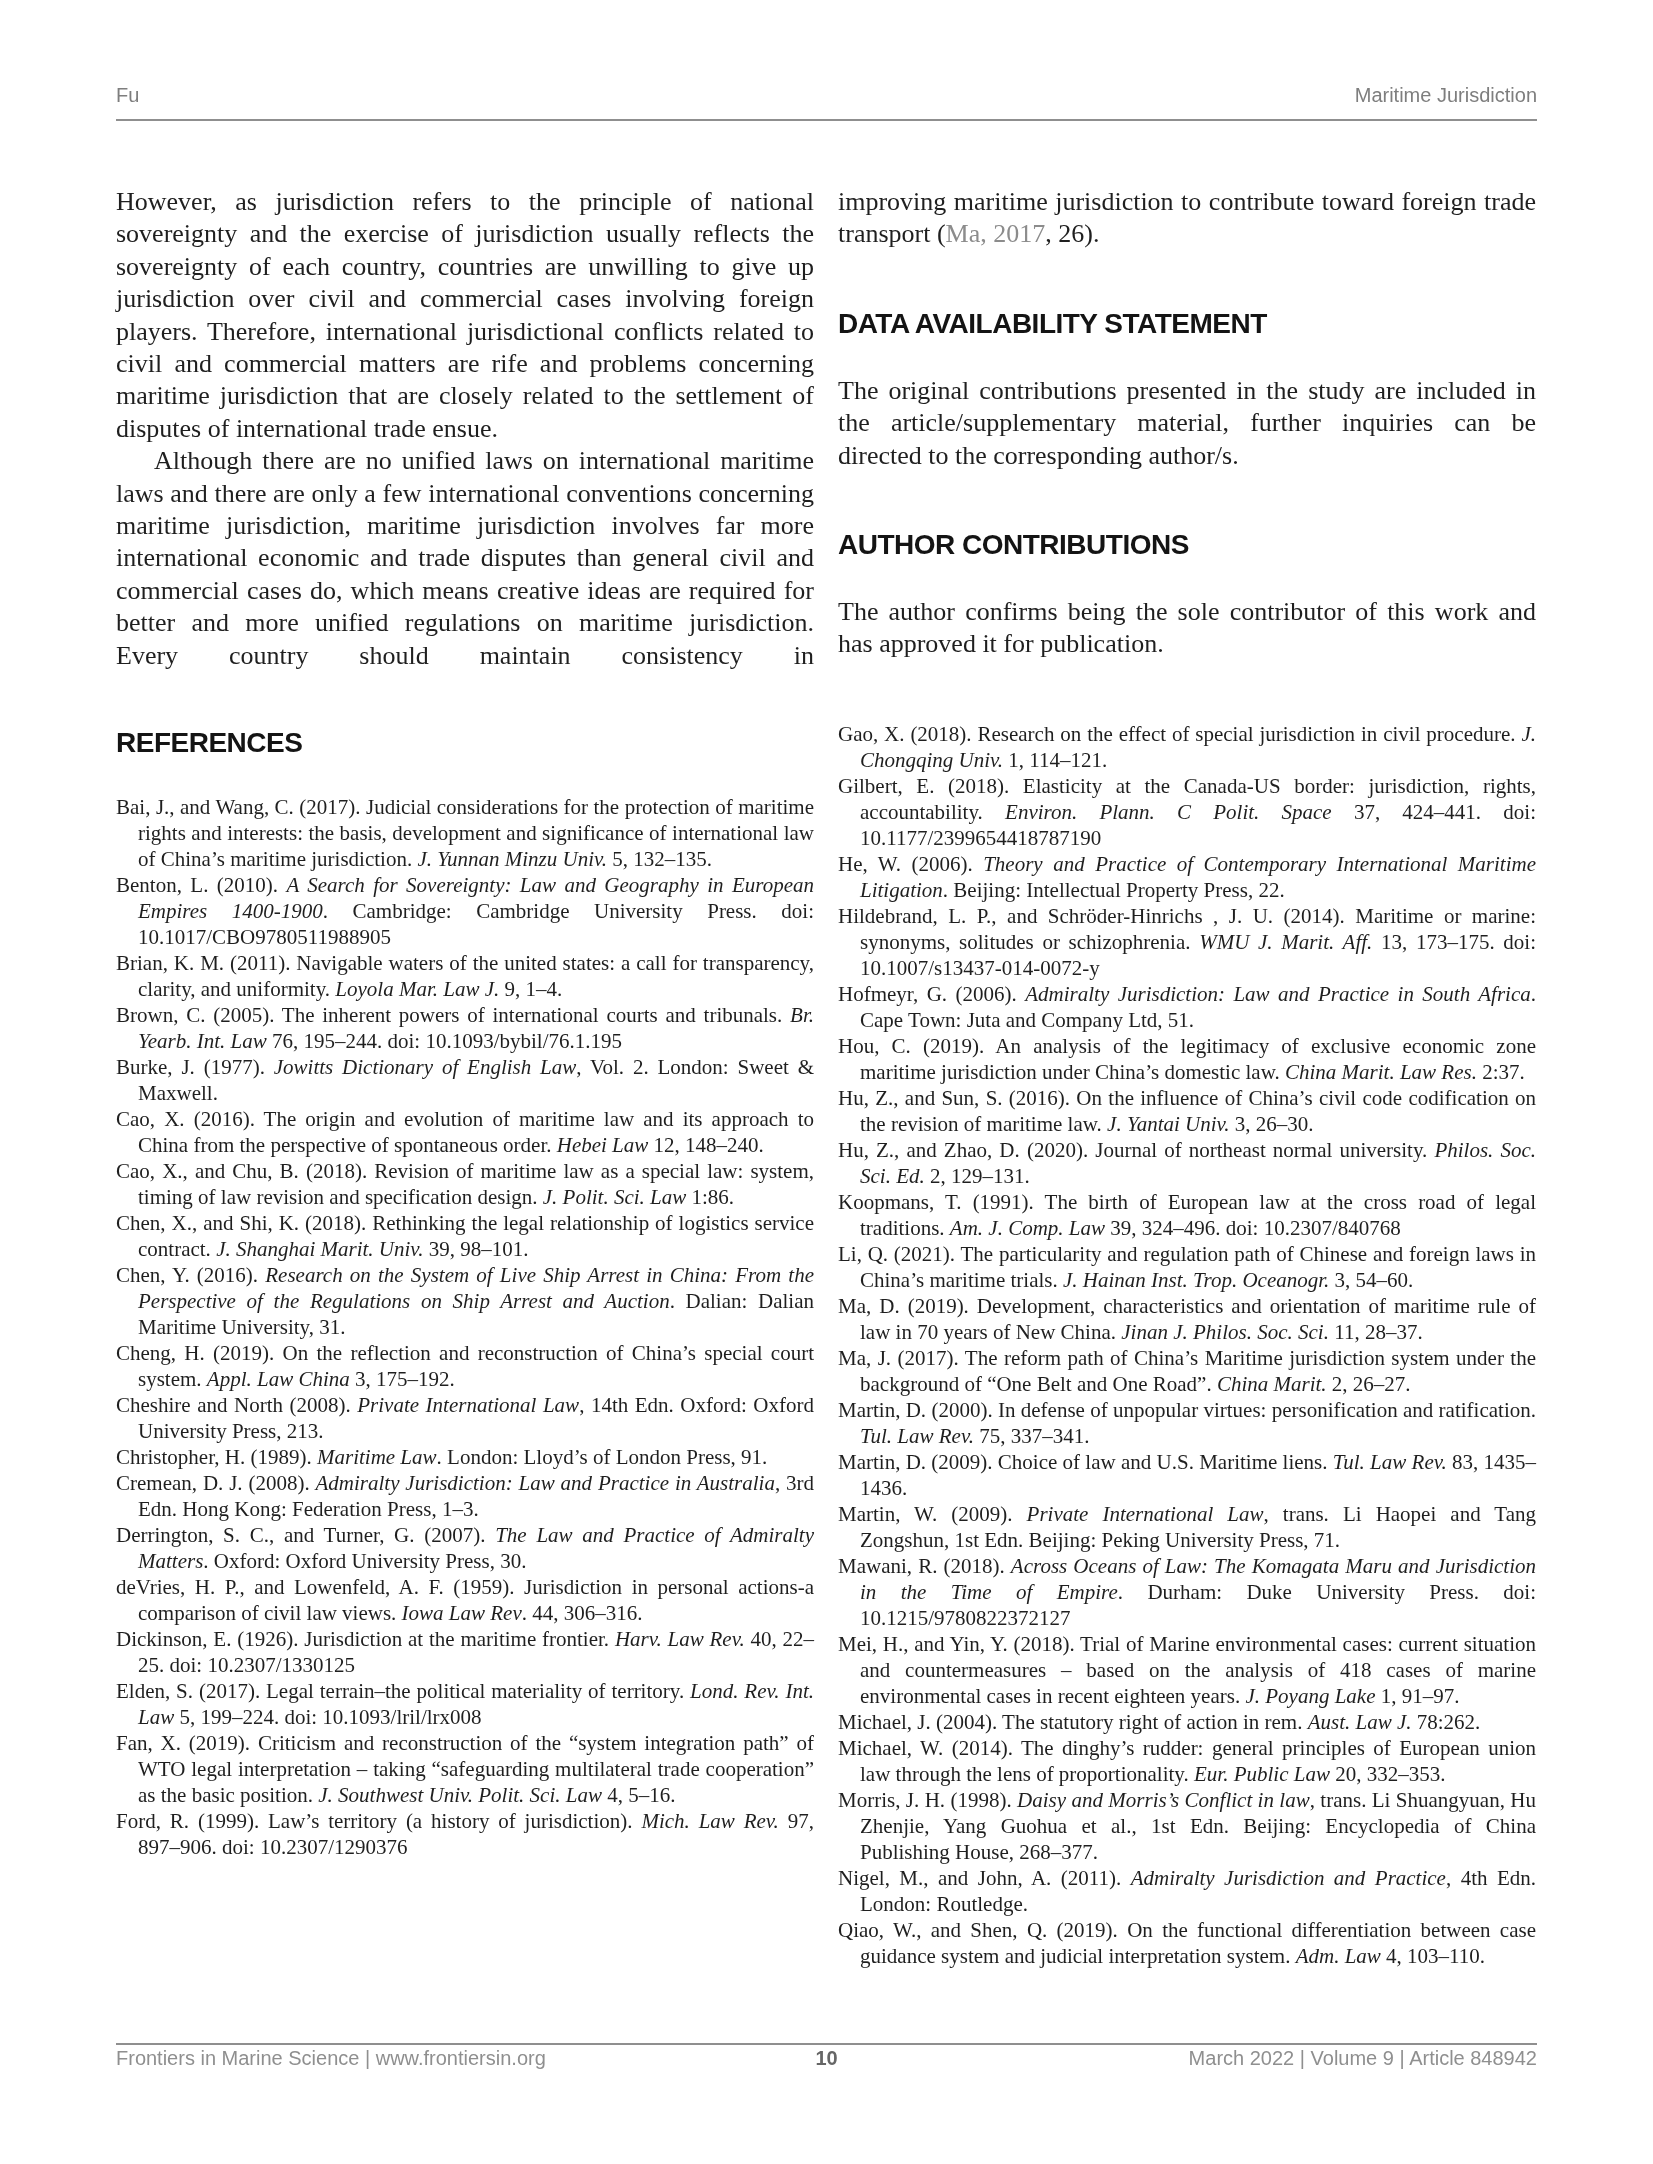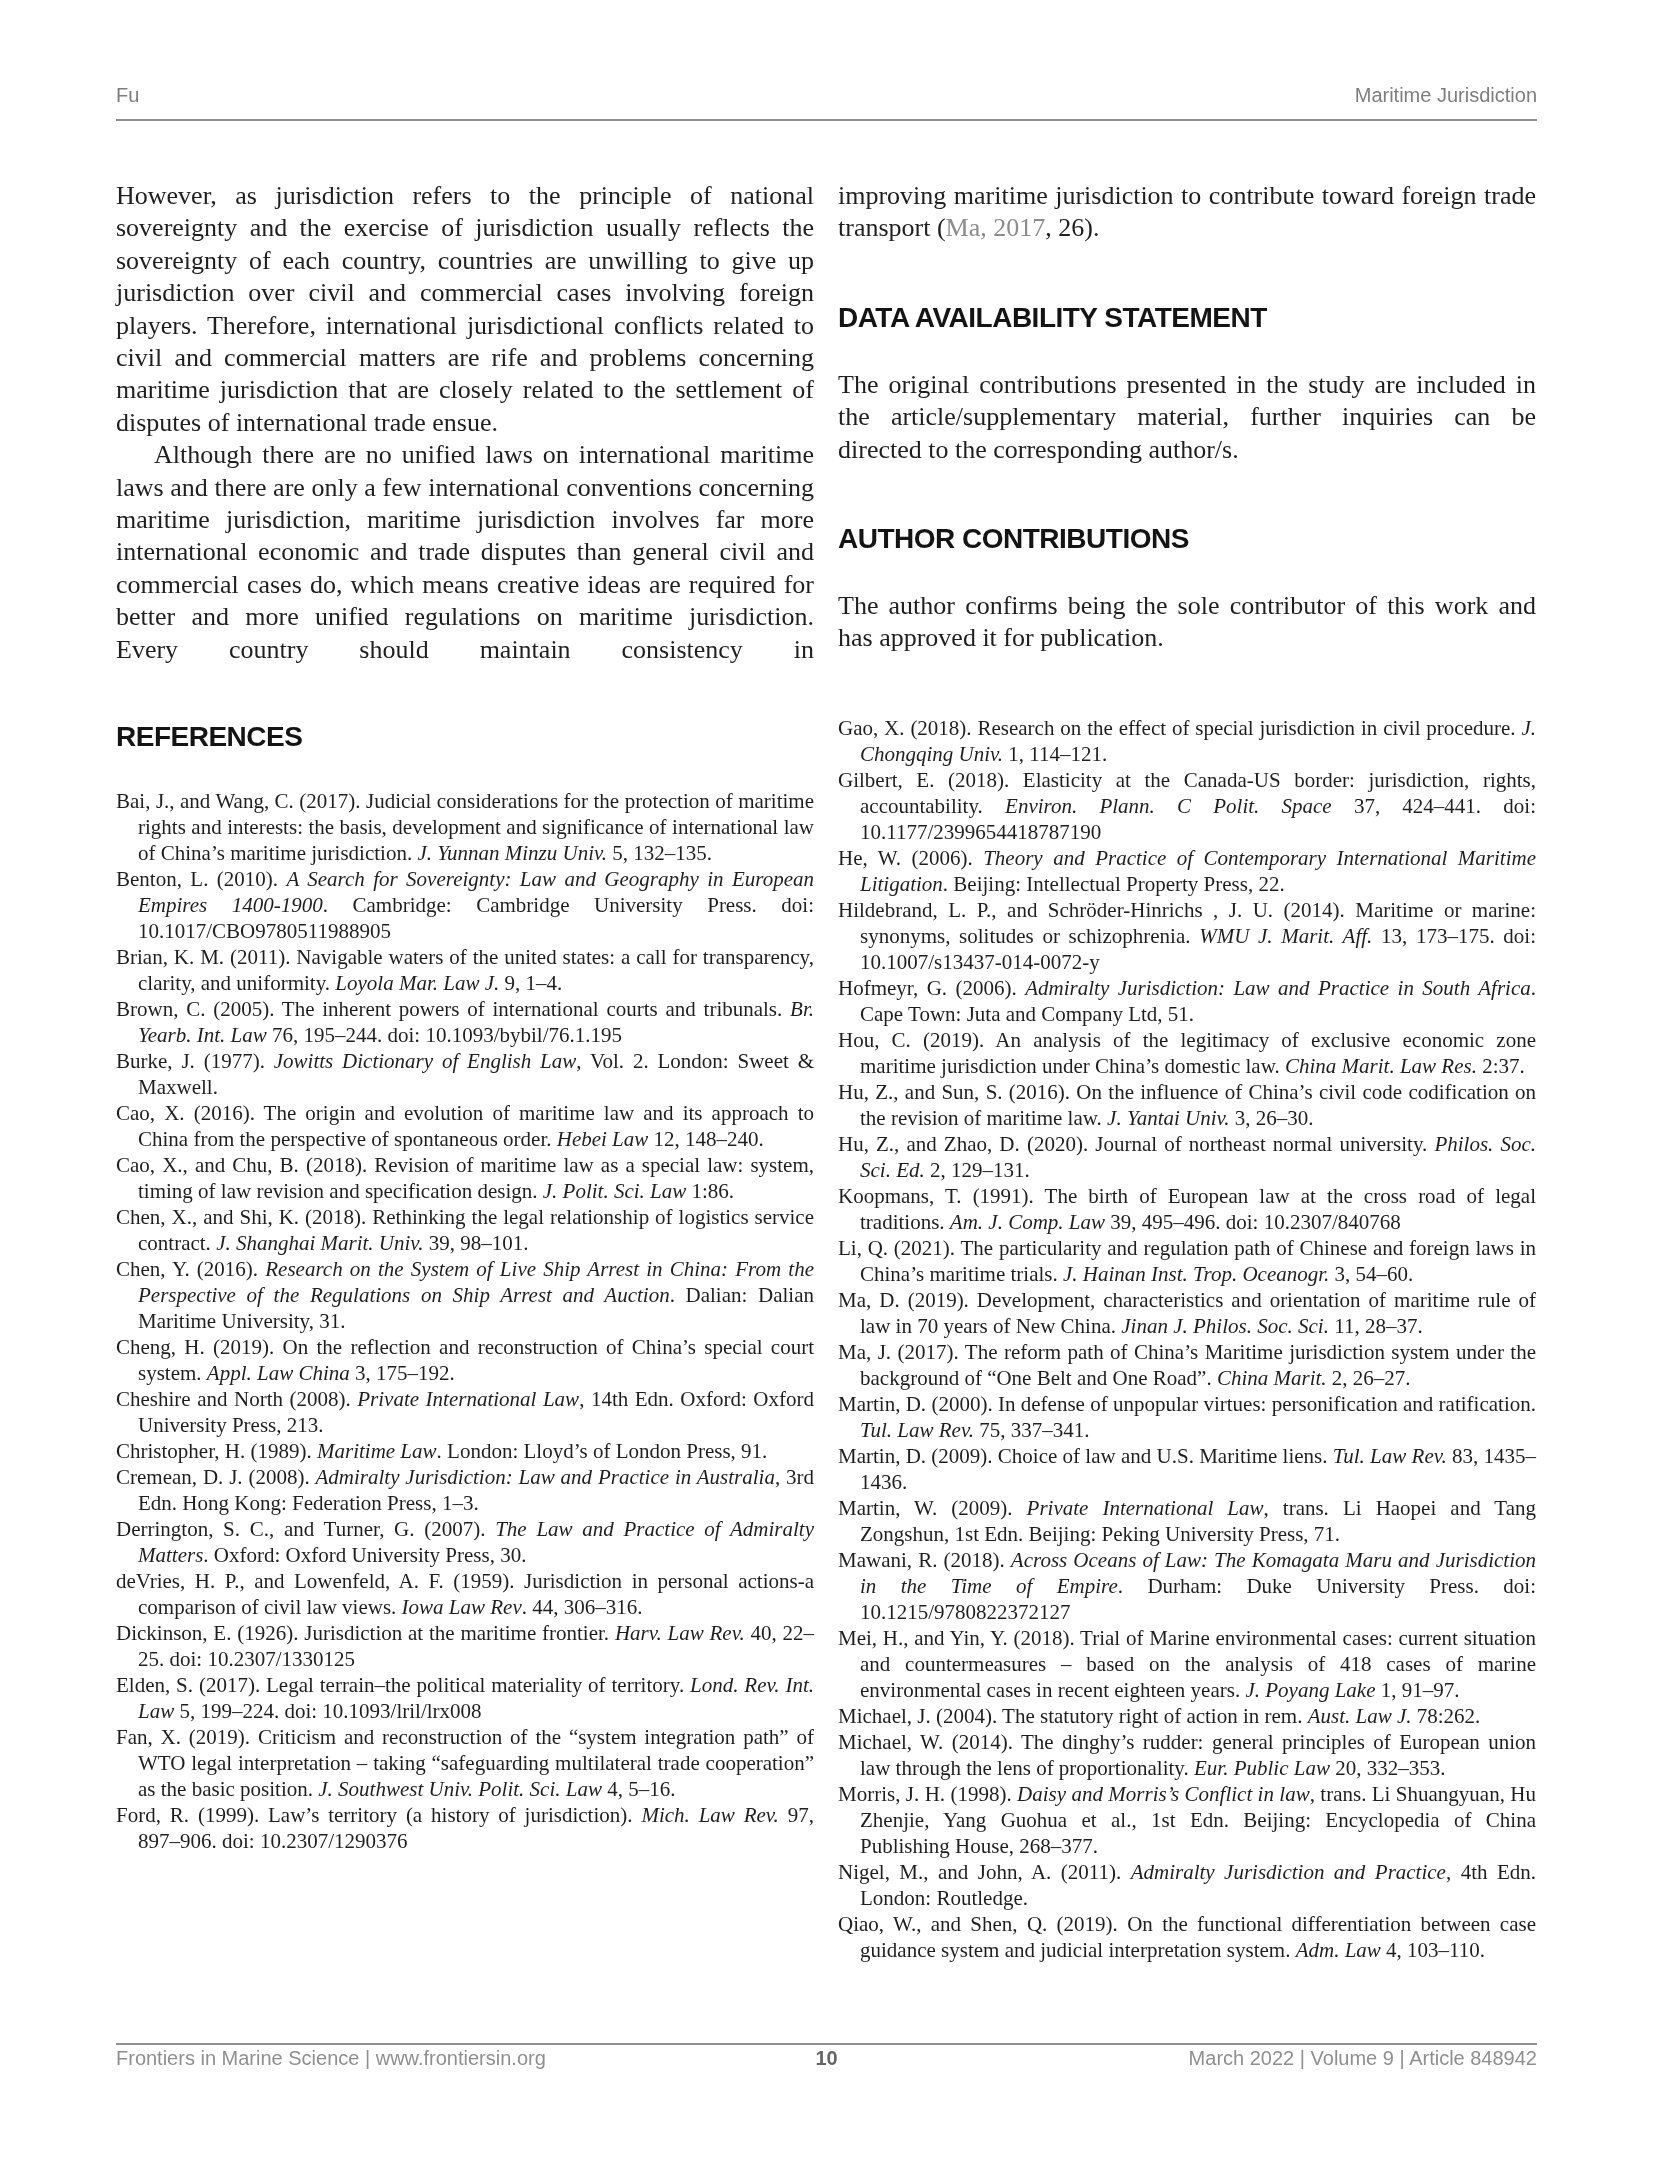--- a/index.html
+++ b/index.html
@@ -19,21 +19,21 @@
     top:84px; left:116px; right:116px;
     display:flex; justify-content:space-between; align-items:flex-end;
     font-family:"Liberation Sans", sans-serif;
     font-size:20px; color:#7e7e7e;
     padding-bottom:12px;
     border-bottom:2px solid #8f8f8f;
   }
   
   .columns{
     position:absolute;
-    top:180px; left:116px; right:116px;
+    top:186px; left:116px; right:116px;
     display:flex; gap:24px;
   }
   .col{ width:698px; }
   .bodytext{
     font-size:26px; line-height:32.4px;
     text-align:justify;
     margin:0;
   }
   .bodytext + .bodytext{ margin-top:0; }
   .indent{ text-indent:38px; }
@@ -125,21 +125,21 @@
 
       <div id="refs-right" class="refs refs-offset">
           <div class="ref"><span>Gao, X. (2018). Research on the effect of special jurisdiction in civil procedure. </span><em>J. Chongqing Univ.</em><span> 1, 114–121.</span></div>
           <div class="ref"><span>Gilbert, E. (2018). Elasticity at the Canada-US border: jurisdiction, rights, accountability. </span><em>Environ. Plann. C Polit. Space</em><span> 37, 424–441.  doi: 10.1177/2399654418787190</span></div>
           <div class="ref"><span>He, W. (2006). </span><em>Theory and Practice of Contemporary International Maritime Litigation</em><span>. Beijing: Intellectual Property Press, 22.</span></div>
           <div class="ref"><span>Hildebrand, L. P., and Schröder-Hinrichs , J. U. (2014). Maritime or marine: synonyms, solitudes or schizophrenia. </span><em>WMU J. Marit. Aff.</em><span> 13, 173–175.  doi: 10.1007/s13437-014-0072-y</span></div>
           <div class="ref"><span>Hofmeyr, G. (2006). </span><em>Admiralty Jurisdiction: Law and Practice in South Africa</em><span>. Cape Town: Juta and Company Ltd, 51.</span></div>
           <div class="ref"><span>Hou, C. (2019). An analysis of the legitimacy of exclusive economic zone maritime jurisdiction under China’s domestic law. </span><em>China Marit. Law Res.</em><span> 2:37.</span></div>
           <div class="ref"><span>Hu, Z., and Sun, S. (2016). On the influence of China’s civil code codification on the revision of maritime law. </span><em>J. Yantai Univ.</em><span> 3, 26–30.</span></div>
           <div class="ref"><span>Hu, Z., and Zhao, D. (2020). Journal of northeast normal university. </span><em>Philos. Soc. Sci. Ed.</em><span> 2, 129–131.</span></div>
-          <div class="ref"><span>Koopmans, T. (1991). The birth of European law at the cross road of legal traditions. </span><em>Am. J. Comp. Law</em><span> 39, 495–496.  doi: 10.2307/840768</span></div>
+          <div class="ref"><span>Koopmans, T. (1991). The birth of European law at the cross road of legal traditions. </span><em>Am. J. Comp. Law</em><span> 39, 324–496.  doi: 10.2307/840768</span></div>
           <div class="ref"><span>Li, Q. (2021). The particularity and regulation path of Chinese and foreign laws in China’s maritime trials. </span><em>J. Hainan Inst. Trop. Oceanogr.</em><span> 3, 54–60.</span></div>
           <div class="ref"><span>Ma, D. (2019). Development, characteristics and orientation of maritime rule of law in 70 years of New China. </span><em>Jinan J. Philos. Soc. Sci.</em><span> 11, 28–37.</span></div>
           <div class="ref"><span>Ma, J. (2017). The reform path of China’s Maritime jurisdiction system under the background of “One Belt and One Road”. </span><em>China Marit.</em><span> 2, 26–27.</span></div>
           <div class="ref"><span>Martin, D. (2000). In defense of unpopular virtues: personification and ratification. </span><em>Tul. Law Rev.</em><span> 75, 337–341.</span></div>
           <div class="ref"><span>Martin, D. (2009). Choice of law and U.S. Maritime liens. </span><em>Tul. Law Rev.</em><span> 83, 1435–1436.</span></div>
           <div class="ref"><span>Martin, W. (2009). </span><em>Private International Law</em><span>, trans. Li Haopei and Tang Zongshun, 1st Edn. Beijing: Peking University Press, 71.</span></div>
           <div class="ref"><span>Mawani, R. (2018). </span><em>Across Oceans of Law: The Komagata Maru and Jurisdiction in the Time of Empire</em><span>. Durham: Duke University Press. doi: 10.1215/9780822372127</span></div>
           <div class="ref"><span>Mei, H., and Yin, Y. (2018). Trial of Marine environmental cases: current situation and countermeasures – based on the analysis of 418 cases of marine environmental cases in recent eighteen years. </span><em>J. Poyang Lake</em><span> 1, 91–97.</span></div>
           <div class="ref"><span>Michael, J. (2004). The statutory right of action in rem. </span><em>Aust. Law J.</em><span> 78:262.</span></div>
           <div class="ref"><span>Michael, W. (2014). The dinghy’s rudder: general principles of European union law through the lens of proportionality. </span><em>Eur. Public Law</em><span> 20, 332–353.</span></div>

